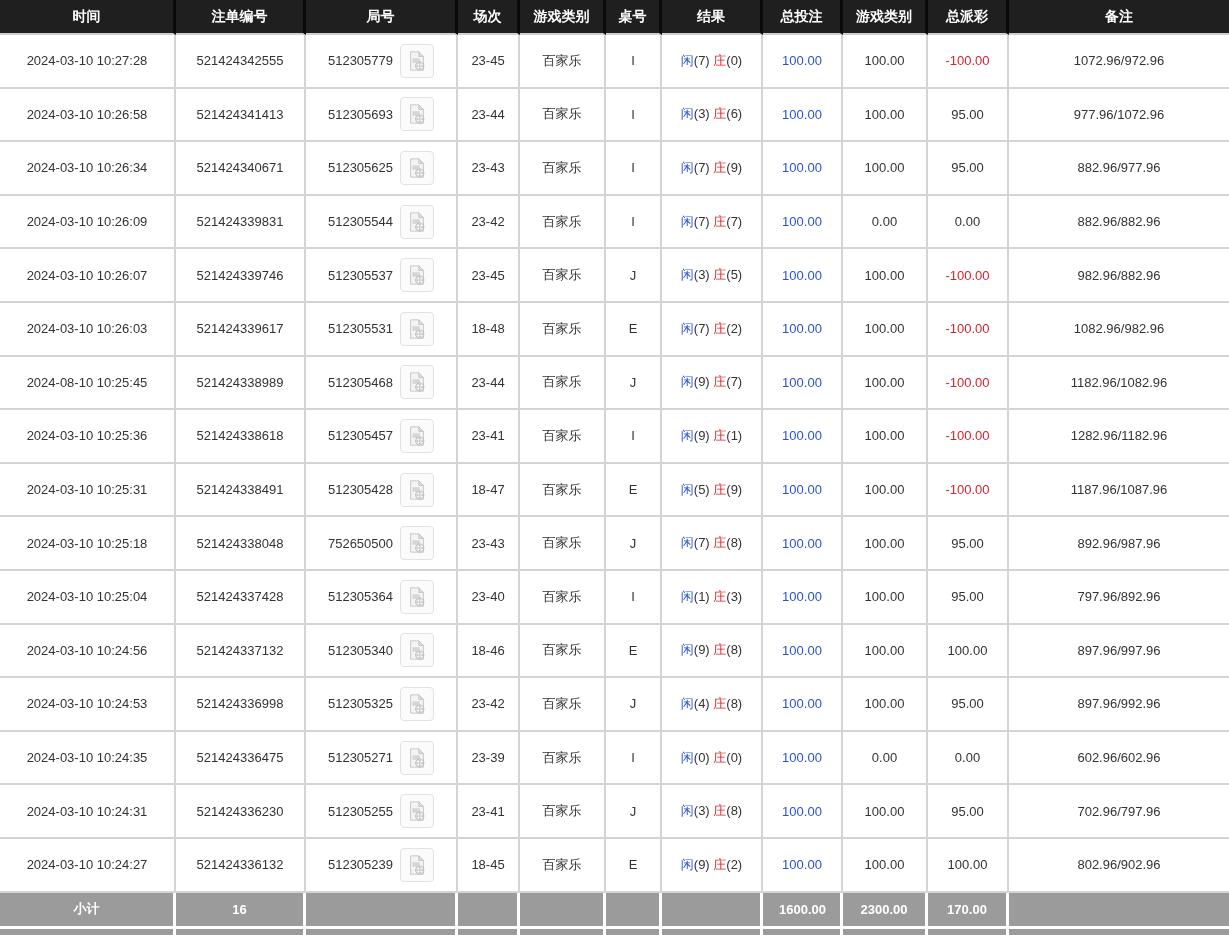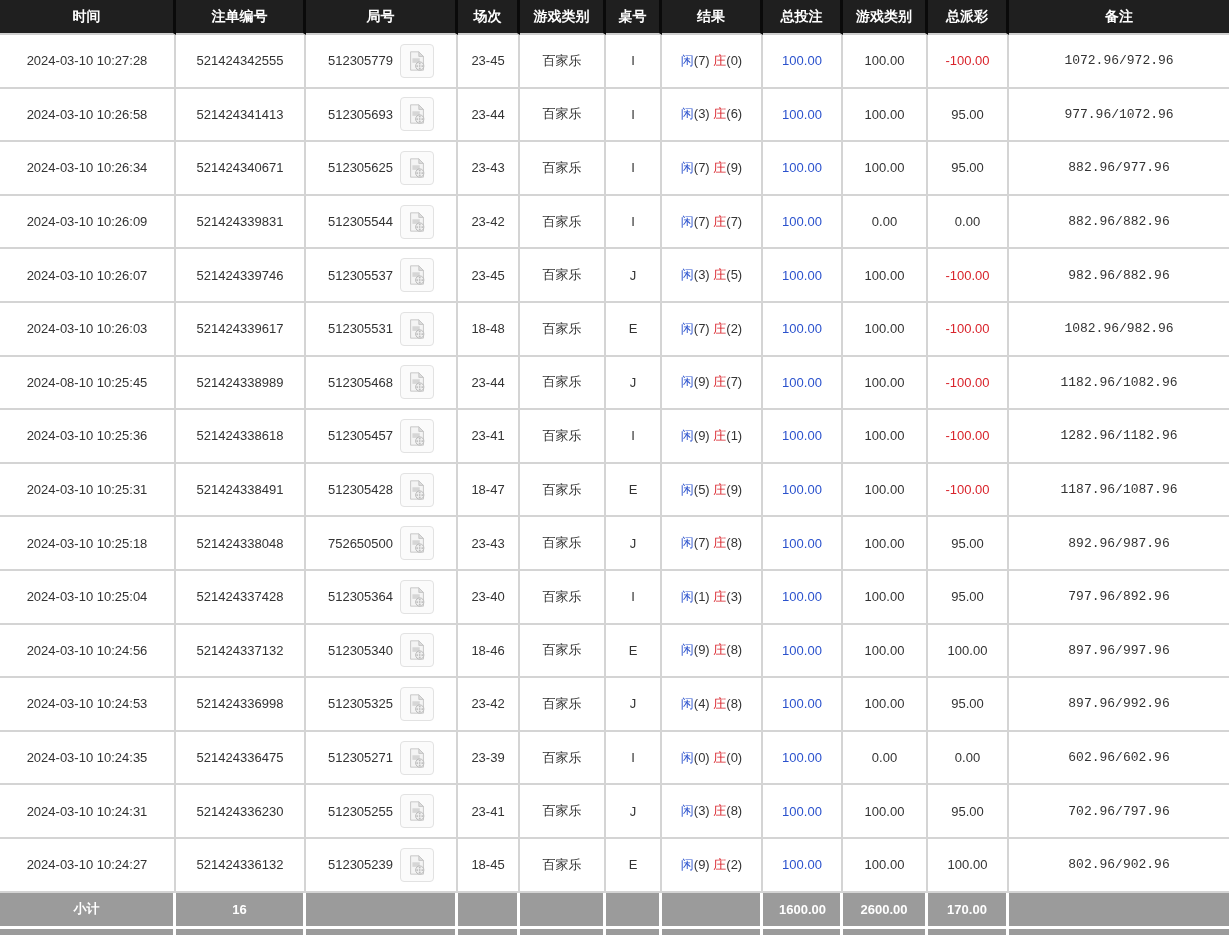--- a/index.html
+++ b/index.html
@@ -52,21 +52,21 @@
     font-size: 13px;
     text-align: center;
     vertical-align: middle;
     height: 53.6px;
     border-right: 2px solid #d4d4d4;
     border-bottom: 2px solid #d4d4d4;
     box-sizing: border-box;
     padding: 0 2px;
     white-space: nowrap;
   }
-  tbody td:last-child { border-right: none; font-family: Liberation Mono, monospace; }
+  tbody td:last-child { border-right: none; }
 
   tfoot td {
     background: #9b9b9b;
     color: #ffffff;
     font-size: 13px;
     font-weight: bold;
     text-align: center;
     vertical-align: middle;
     height: 36px;
     border-right: 3px solid #ffffff;
@@ -585,21 +585,21 @@
   <tfoot id="foot-rows">
       <tr>
         <td>小计</td>
         <td>16</td>
         <td></td>
         <td></td>
         <td></td>
         <td></td>
         <td></td>
         <td>1600.00</td>
-        <td>2600.00</td>
+        <td>2300.00</td>
         <td>170.00</td>
         <td></td>
       </tr>
       <tr class="clipped">
         <td></td>
         <td></td>
         <td></td>
         <td></td>
         <td></td>
         <td></td>

